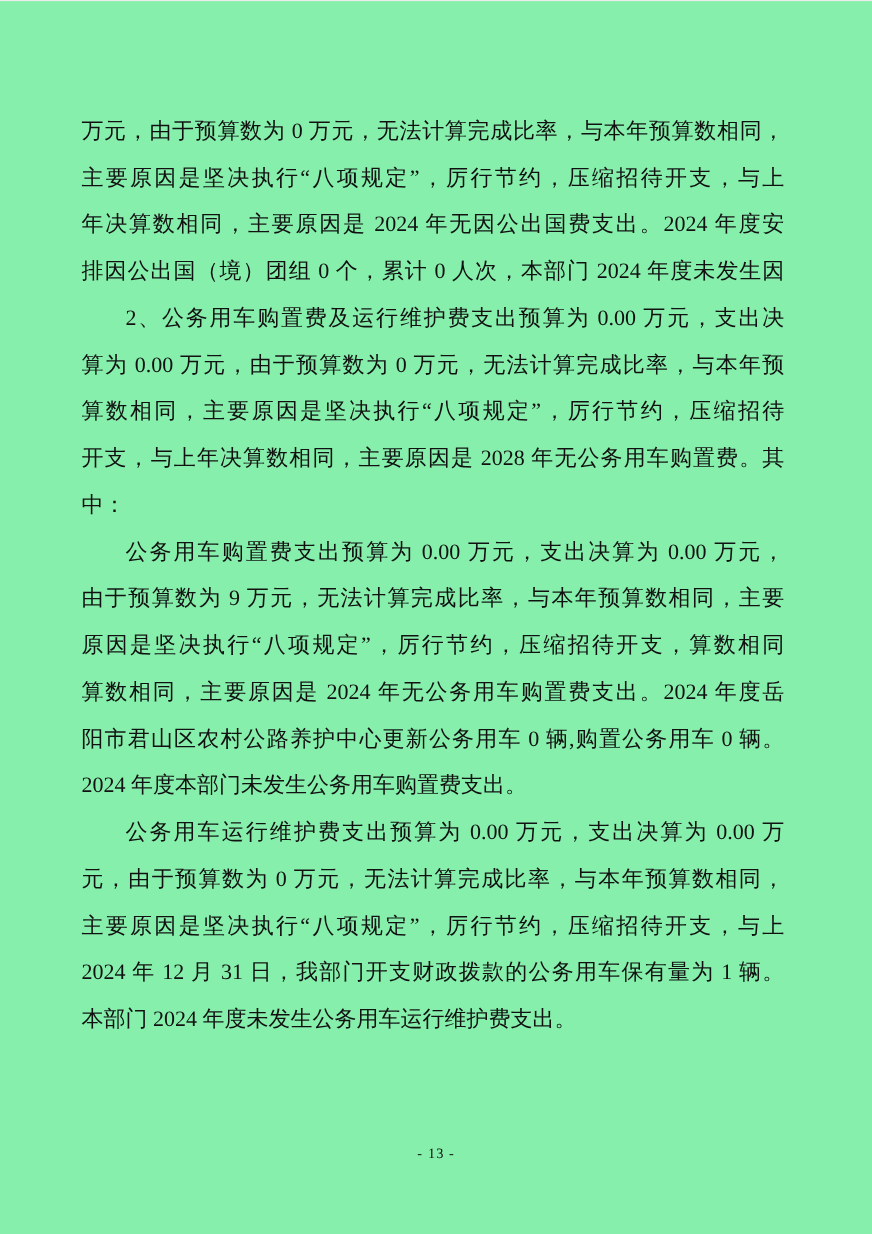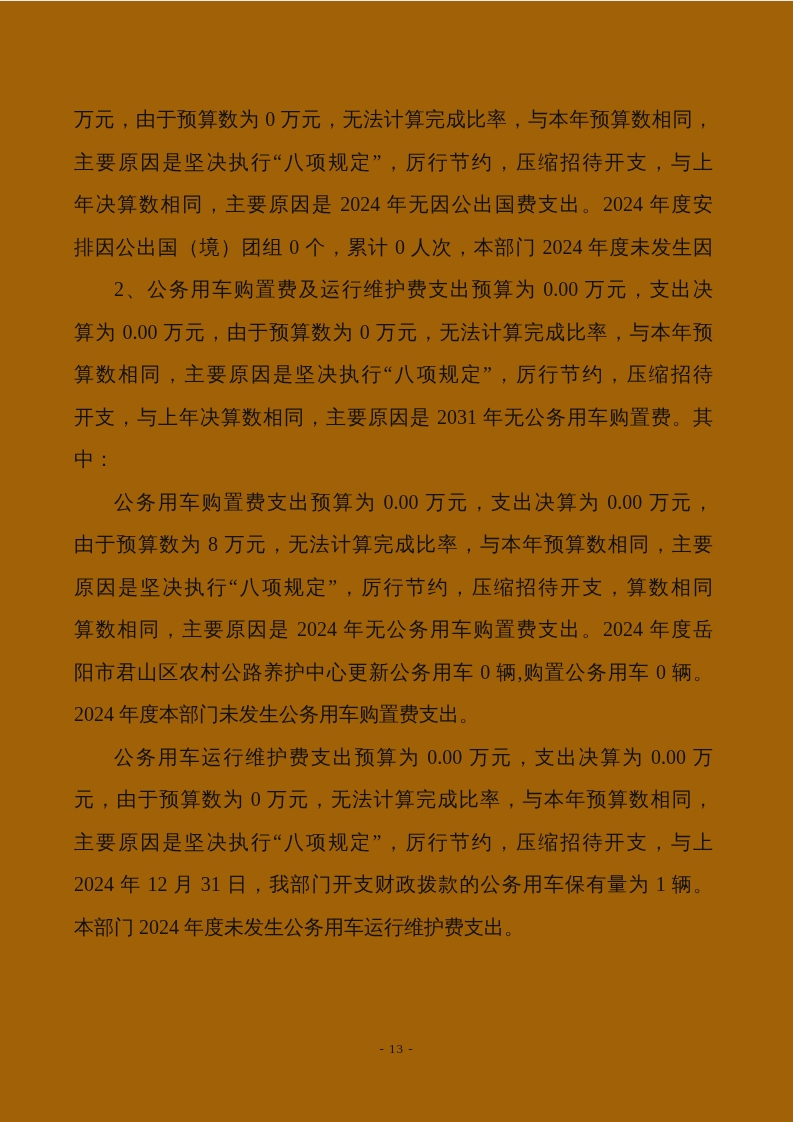--- a/index.html
+++ b/index.html
@@ -4,21 +4,21 @@
 <style>
   html, body {
     margin: 0;
     padding: 0;
     background: #ffffff;
   }
   .page {
     position: relative;
     width: 793px;
     height: 1122px;
-    background: #a16207;
+    background: #86efac;
     overflow: hidden;
     border-top: 1px solid #ececec;
     font-family: "Liberation Serif", "DejaVu Serif", serif;
     color: #111111;
   }
   .doc-body {
     position: absolute;
     left: 74px;
     top: 97px;
     width: 639px;
@@ -62,26 +62,26 @@
       <div class="para">
         <div class="line">万元，由于预算数为 0 万元，无法计算完成比率，与本年预算数相同，</div>
         <div class="line">主要原因是坚决执行“八项规定”，厉行节约，压缩招待开支，与上</div>
         <div class="line">年决算数相同，主要原因是 2024 年无因公出国费支出。2024 年度安</div>
         <div class="line">排因公出国（境）团组 0 个，累计 0 人次，本部门 2024 年度未发生因</div>
       </div>
       <div class="para indented">
         <div class="line">2、公务用车购置费及运行维护费支出预算为 0.00 万元，支出决</div>
         <div class="line">算为 0.00 万元，由于预算数为 0 万元，无法计算完成比率，与本年预</div>
         <div class="line">算数相同，主要原因是坚决执行“八项规定”，厉行节约，压缩招待</div>
-        <div class="line">开支，与上年决算数相同，主要原因是 2031 年无公务用车购置费。其</div>
+        <div class="line">开支，与上年决算数相同，主要原因是 2028 年无公务用车购置费。其</div>
         <div class="line last">中：</div>
       </div>
       <div class="para indented">
         <div class="line">公务用车购置费支出预算为 0.00 万元，支出决算为 0.00 万元，</div>
-        <div class="line">由于预算数为 8 万元，无法计算完成比率，与本年预算数相同，主要</div>
+        <div class="line">由于预算数为 9 万元，无法计算完成比率，与本年预算数相同，主要</div>
         <div class="line">原因是坚决执行“八项规定”，厉行节约，压缩招待开支，算数相同</div>
         <div class="line">算数相同，主要原因是 2024 年无公务用车购置费支出。2024 年度岳</div>
         <div class="line">阳市君山区农村公路养护中心更新公务用车 0 辆,购置公务用车 0 辆。</div>
         <div class="line last">2024 年度本部门未发生公务用车购置费支出。</div>
       </div>
       <div class="para indented">
         <div class="line">公务用车运行维护费支出预算为 0.00 万元，支出决算为 0.00 万</div>
         <div class="line">元，由于预算数为 0 万元，无法计算完成比率，与本年预算数相同，</div>
         <div class="line">主要原因是坚决执行“八项规定”，厉行节约，压缩招待开支，与上</div>
         <div class="line">2024 年 12 月 31 日，我部门开支财政拨款的公务用车保有量为 1 辆。</div>

